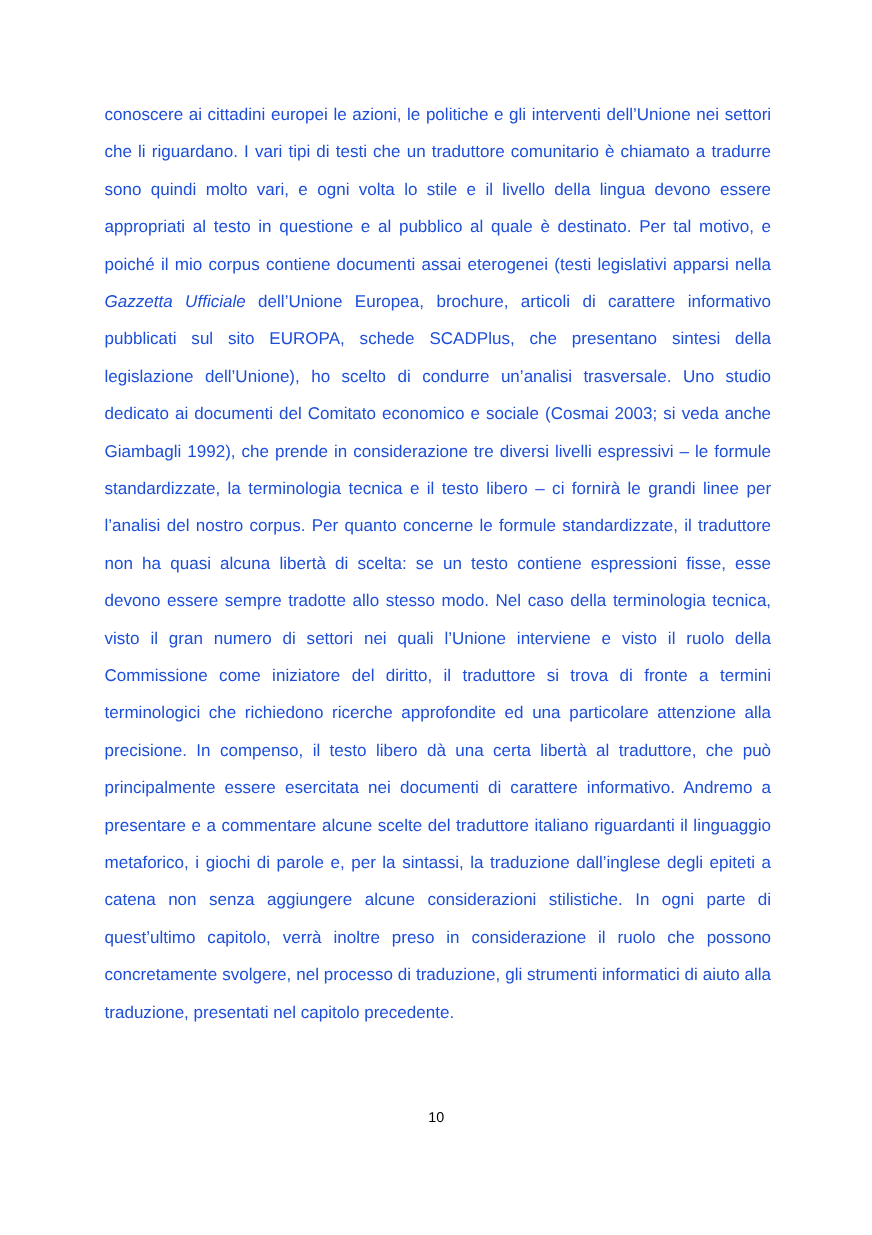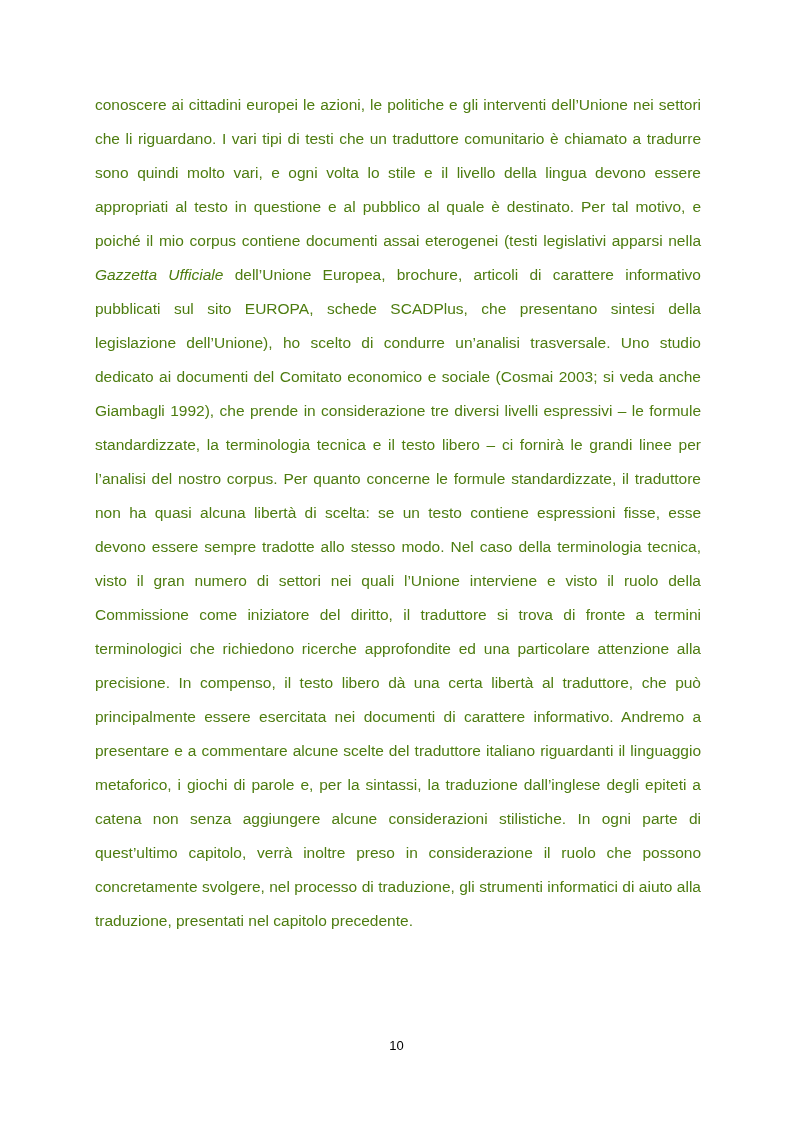--- a/index.html
+++ b/index.html
@@ -25,29 +25,29 @@
     left: 95px;
     top: 88px;
     width: 606px;
   }
   .text-block p {
     margin: 0;
     font-size: 15.5px;
     line-height: 34px;
     text-align: justify;
     text-justify: inter-word;
-    color: #4d7c0f;
+    color: #1d4ed8;
   }
   .italic {
     font-style: italic;
   }
   .page-number {
     position: absolute;
     left: 0;
-    top: 1037px;
+    top: 1007px;
     width: 793px;
     text-align: center;
     font-size: 13px;
     line-height: 18px;
     color: #000000;
   }
 </style>
 </head>
 <body>
 

